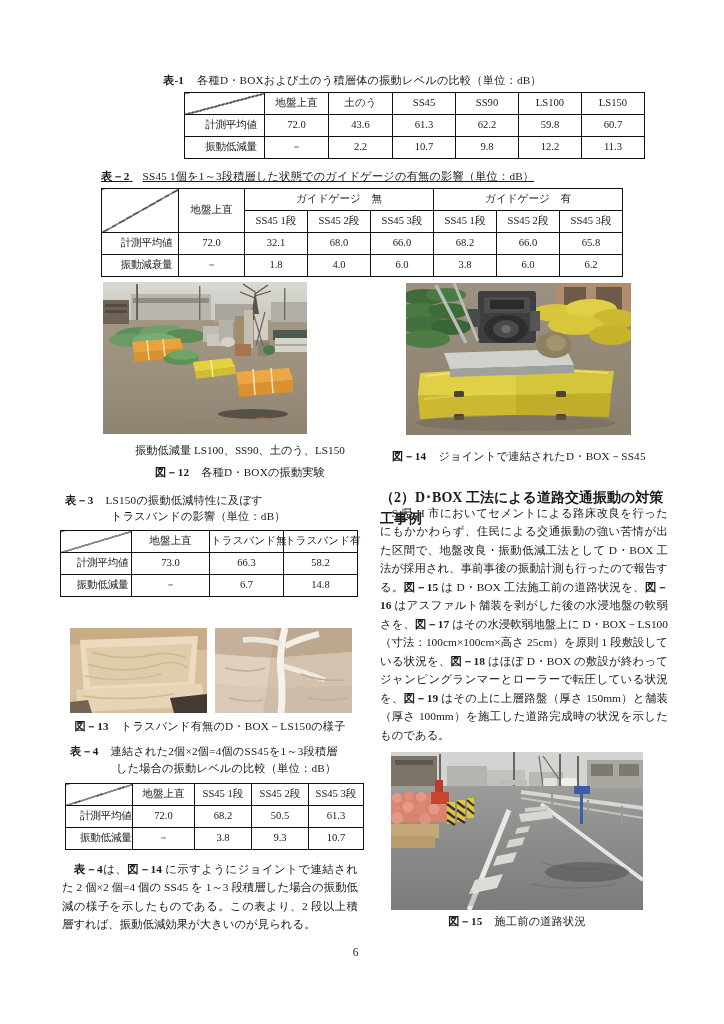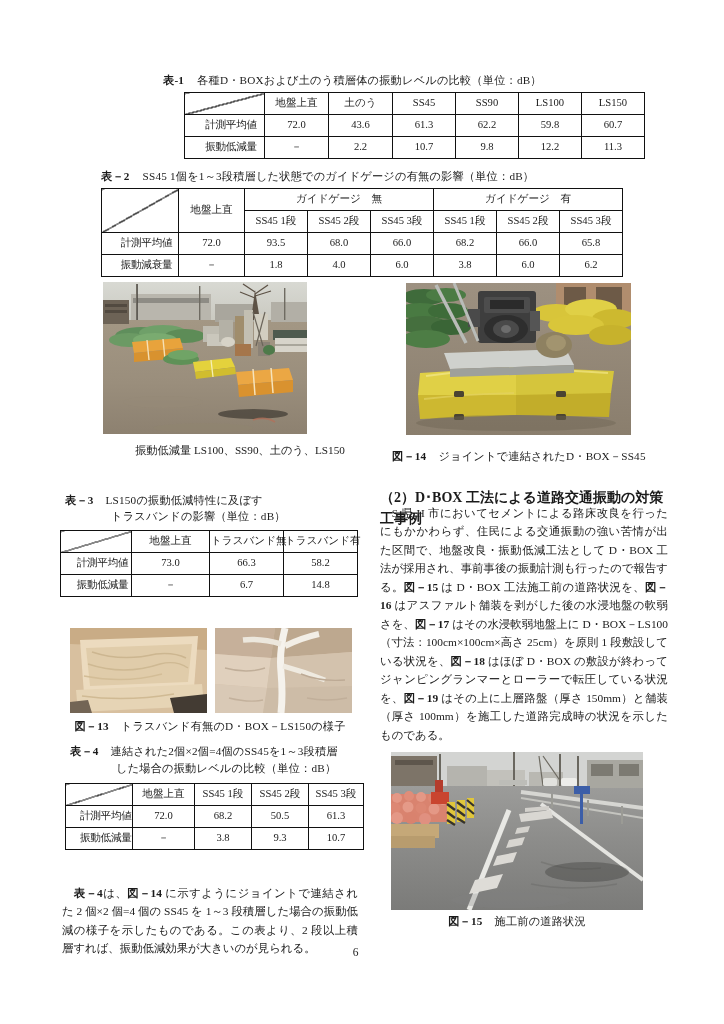--- a/index.html
+++ b/index.html
@@ -147,21 +147,21 @@
       <td>－</td>
       <td>2.2</td>
       <td>10.7</td>
       <td>9.8</td>
       <td>12.2</td>
       <td>11.3</td>
     </tr>
   </tbody>
     </table>
 
-  <div class="abs cap" style="left:101px; top:168px; width:600px;">
+  <div class="abs cap" style="left:101px; top:168px; width:600px;text-decoration:underline;">
     <span>表－2</span>
     <span class="rest" style="margin-left:10px;">SS45 1個を1～3段積層した状態でのガイドゲージの有無の影響（単位：dB）</span>
   </div>
 
   <table class="dt abs" style="left:101px; top:188px; width:521px;">
     <colgroup>
       <col style="width:77px">
         <col style="width:66px">
       <col style="width:63px">
         <col style="width:63px">
@@ -181,21 +181,21 @@
       <td>SS45 1段</td>
       <td>SS45 2段</td>
       <td>SS45 3段</td>
       <td>SS45 1段</td>
       <td>SS45 2段</td>
       <td>SS45 3段</td>
     </tr>
     <tr>
       <td class="rowhdr">計測平均値</td>
       <td>72.0</td>
-      <td>93.5</td>
+      <td>32.1</td>
       <td>68.0</td>
       <td>66.0</td>
       <td>68.2</td>
       <td>66.0</td>
       <td>65.8</td>
     </tr>
     <tr>
       <td class="rowhdr">振動減衰量</td>
       <td>－</td>
       <td>1.8</td>
@@ -280,20 +280,24 @@
       <ellipse cx="60" cy="120" rx="40" ry="6" fill="#958978" opacity=".5"></ellipse>
       <ellipse cx="150" cy="132" rx="35" ry="5" fill="#8f８372" opacity=".4"></ellipse>
       <path d="M150 138 q12 -4 22 2" stroke="#b2705a" stroke-width="1.6" fill="none" opacity=".8"></path>
       <ellipse cx="100" cy="146" rx="50" ry="5" fill="#91856f" opacity=".45"></ellipse>
     </svg>
   </div>
 
   <div class="abs subcap" style="left:115px; top:442px; width:250px; text-align:center;">
     <span>振動低減量 LS100、SS90、土のう、LS150</span>
   </div>
+  <div class="abs cap" style="left:115px; top:464px; width:250px; text-align:center;">
+    <span>図－12</span>
+    <span class="rest" style="margin-left:9px;">各種D・BOXの振動実験</span>
+  </div>
 
   <div class="photo" style="left:406px; top:283px; width:225px; height:152px;">
     <svg viewBox="0 0 225 152" preserveAspectRatio="none">
       <defs>
         <linearGradient id="g14gnd" x1="0" y1="0" x2="0" y2="1">
           <stop offset="0%" stop-color="#9d9181"></stop>
             <stop offset="100%" stop-color="#8a7e6d"></stop>
         </linearGradient>
       </defs>
       <rect x="0" y="0" width="225" height="152" fill="url(#g14gnd)"></rect>
@@ -474,21 +478,21 @@
     <tr>
       <td class="rowhdr">振動低減量</td>
       <td>－</td>
       <td>3.8</td>
       <td>9.3</td>
       <td>10.7</td>
     </tr>
   </tbody>
     </table>
 
-  <div class="abs para" id="bottom-para" style="left:62px; top:884px; width:296px;"><span>　</span><span class="b">表－4</span><span>は、</span><span class="b">図－14</span><span> に示すようにジョイントで連結された 2 個×2 個=4 個の SS45 を 1～3 段積層した場合の振動低減の様子を示したものである。この表より、2 段以上積層すれば、振動低減効果が大きいのが見られる。</span></div>
+  <div class="abs para" id="bottom-para" style="left:62px; top:860px; width:296px;"><span>　</span><span class="b">表－4</span><span>は、</span><span class="b">図－14</span><span> に示すようにジョイントで連結された 2 個×2 個=4 個の SS45 を 1～3 段積層した場合の振動低減の様子を示したものである。この表より、2 段以上積層すれば、振動低減効果が大きいのが見られる。</span></div>
 
   <div class="abs heading" style="left:380px; top:487px; width:290px;">
     <span>（2）D･BOX 工法による道路交通振動の対策工事例</span>
   </div>
   <div class="abs para" id="section-body" style="left:380px; top:504px; width:288px;"><span>　S 県 H 市においてセメントによる路床改良を行ったにもかかわらず、住民による交通振動の強い苦情が出た区間で、地盤改良・振動低減工法として D・BOX 工法が採用され、事前事後の振動計測も行ったので報告する。</span><span class="b">図－15</span><span> は D・BOX 工法施工前の道路状況を、</span><span class="b">図－16</span><span> はアスファルト舗装を剥がした後の水浸地盤の軟弱さを、</span><span class="b">図－17</span><span> はその水浸軟弱地盤上に D・BOX－LS100（寸法：100cm×100cm×高さ 25cm）を原則 1 段敷設している状況を、</span><span class="b">図－18</span><span> はほぼ D・BOX の敷設が終わってジャンピングランマーとローラーで転圧している状況を、</span><span class="b">図－19</span><span> はその上に上層路盤（厚さ 150mm）と舗装（厚さ 100mm）を施工した道路完成時の状況を示したものである。</span></div>
 
   <div class="photo" style="left:391px; top:752px; width:252px; height:158px;">
     <svg viewBox="0 0 252 158" preserveAspectRatio="none">
       <defs>
         <linearGradient id="g15road" x1="0" y1="0" x2="0" y2="1">

